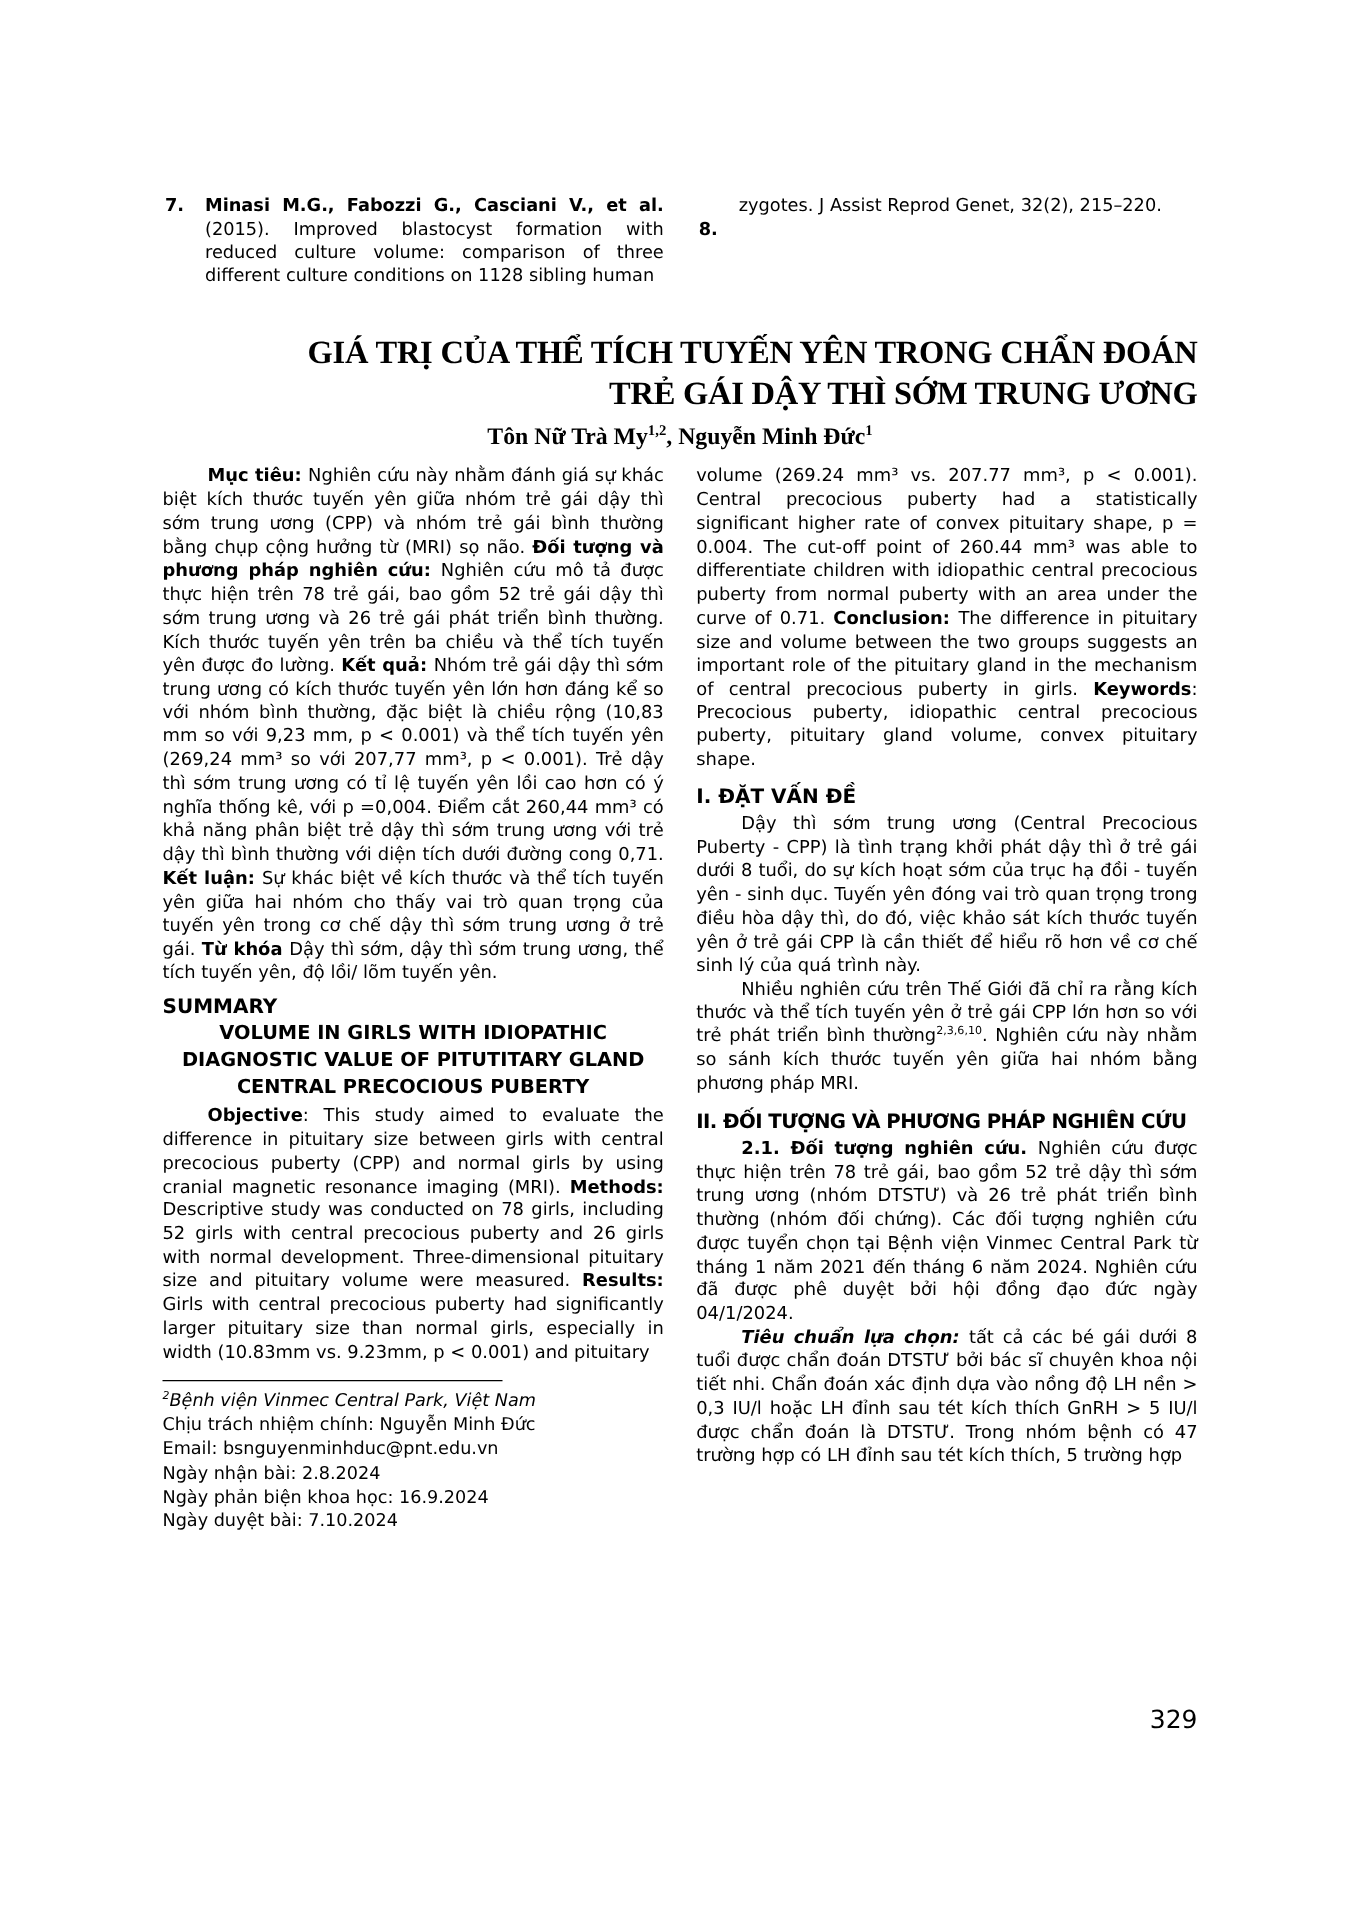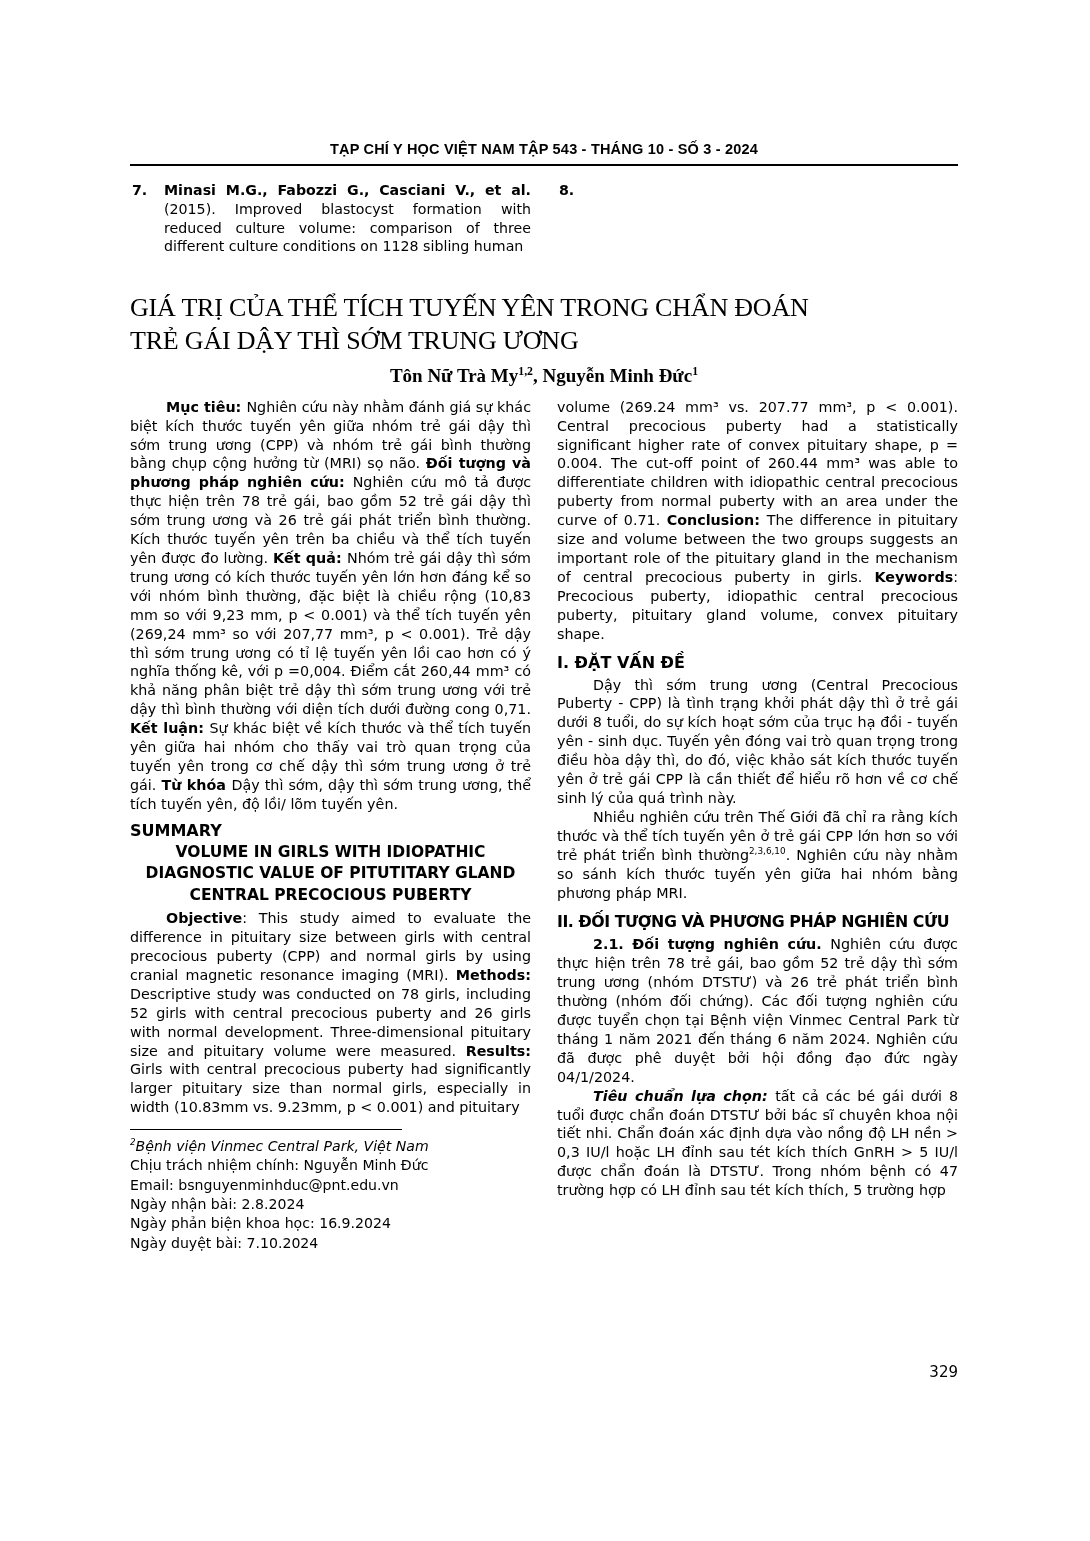--- a/index.html
+++ b/index.html
@@ -15,60 +15,60 @@
     font-weight:bold;font-size:14.5px;line-height:1.2;
     text-align:center;letter-spacing:.2px;
     padding-bottom:6px;border-bottom:2px solid #000;
   }
   .refs{display:flex;gap:26px;margin-top:15px;font-size:14.2px;line-height:18.6px;text-align:justify;}
   .col{width:401px;box-sizing:border-box;}
   .ref-cont{padding-left:34px;}
   .ref-item{position:relative;padding-left:34px;}
   .ref-num{position:absolute;left:2px;font-weight:bold;}
   .title{
-    font-family:"Liberation Serif",serif;font-weight:normal;
+    font-family:"Liberation Serif",serif;font-weight:bold;
     font-size:26px;line-height:33px;letter-spacing:-.2px;
-    text-align:left;margin-top:35px;
+    text-align:right;margin-top:35px;
   }
   .authors{
     font-family:"Liberation Serif",serif;font-weight:bold;
     font-size:19px;text-align:center;margin-top:8px;
   }
   .body-cols{display:flex;gap:26px;margin-top:11px;font-size:14.3px;line-height:18.9px;text-align:justify;}
   p{margin:0;}
   .ind{text-indent:36px;}
   .h-section{font-size:16px;font-weight:bold;line-height:21px;text-align:left;}
   .tomtat-h{margin:0 0 2px;}
   .summary-h{margin:6px 0 1px;}
   .sub-title{font-weight:bold;text-align:center;font-size:15.5px;line-height:21.5px;margin:1px 0 3px;}
   .h1-right{margin:8px 0 3px;}
   .h2-right{margin:9px 0 3px;white-space:nowrap;letter-spacing:-.45px;font-size:15.8px;}
   .footnote{margin-top:12px;font-size:14.1px;line-height:19.3px;text-align:left;}
   .fn-rule{width:272px;border-top:1.5px solid #000;margin-bottom:7px;}
   sup{font-size:62%;vertical-align:super;line-height:0;}
   .b{font-weight:bold;}
   .i{font-style:italic;}
   .tiny-dot{font-weight:normal;font-size:11px;}
-  .page-num{position:absolute;top:1363px;right:132px;font-size:15px;margin-left:32px;}
+  .page-num{position:absolute;top:1363px;right:132px;font-size:20px;margin-left:32px;}
 </style>
 </head>
 <body>
 
 <div class="page">
 
-  <div class="journal-header">TẠP CHÍ Y HỌC VIỆT NAM TẬP 543 - THÁNG 10 - SỐ 3 - 2024</div>
 
   <div class="refs">
     <div class="col">
       <div class="ref-item">
         <span class="ref-num">7.</span>
         <span><span class="b">Minasi M.G., Fabozzi G., Casciani V., et al.</span><span> (2015). Improved blastocyst formation with reduced culture volume: comparison of three different culture conditions on 1128 sibling human</span></span>
       </div>
     </div>
     <div class="col">
+      <div class="ref-cont">zygotes. J Assist Reprod Genet, 32(2), 215–220.</div>
       <div class="ref-item">
         <span class="ref-num">8.</span>
       </div>
     </div>
   </div>
 
   <div class="title">
     <div>GIÁ TRỊ CỦA THỂ TÍCH TUYẾN YÊN TRONG CHẨN ĐOÁN</div>
     <div>TRẺ GÁI DẬY THÌ SỚM TRUNG ƯƠNG</div>
   </div>

